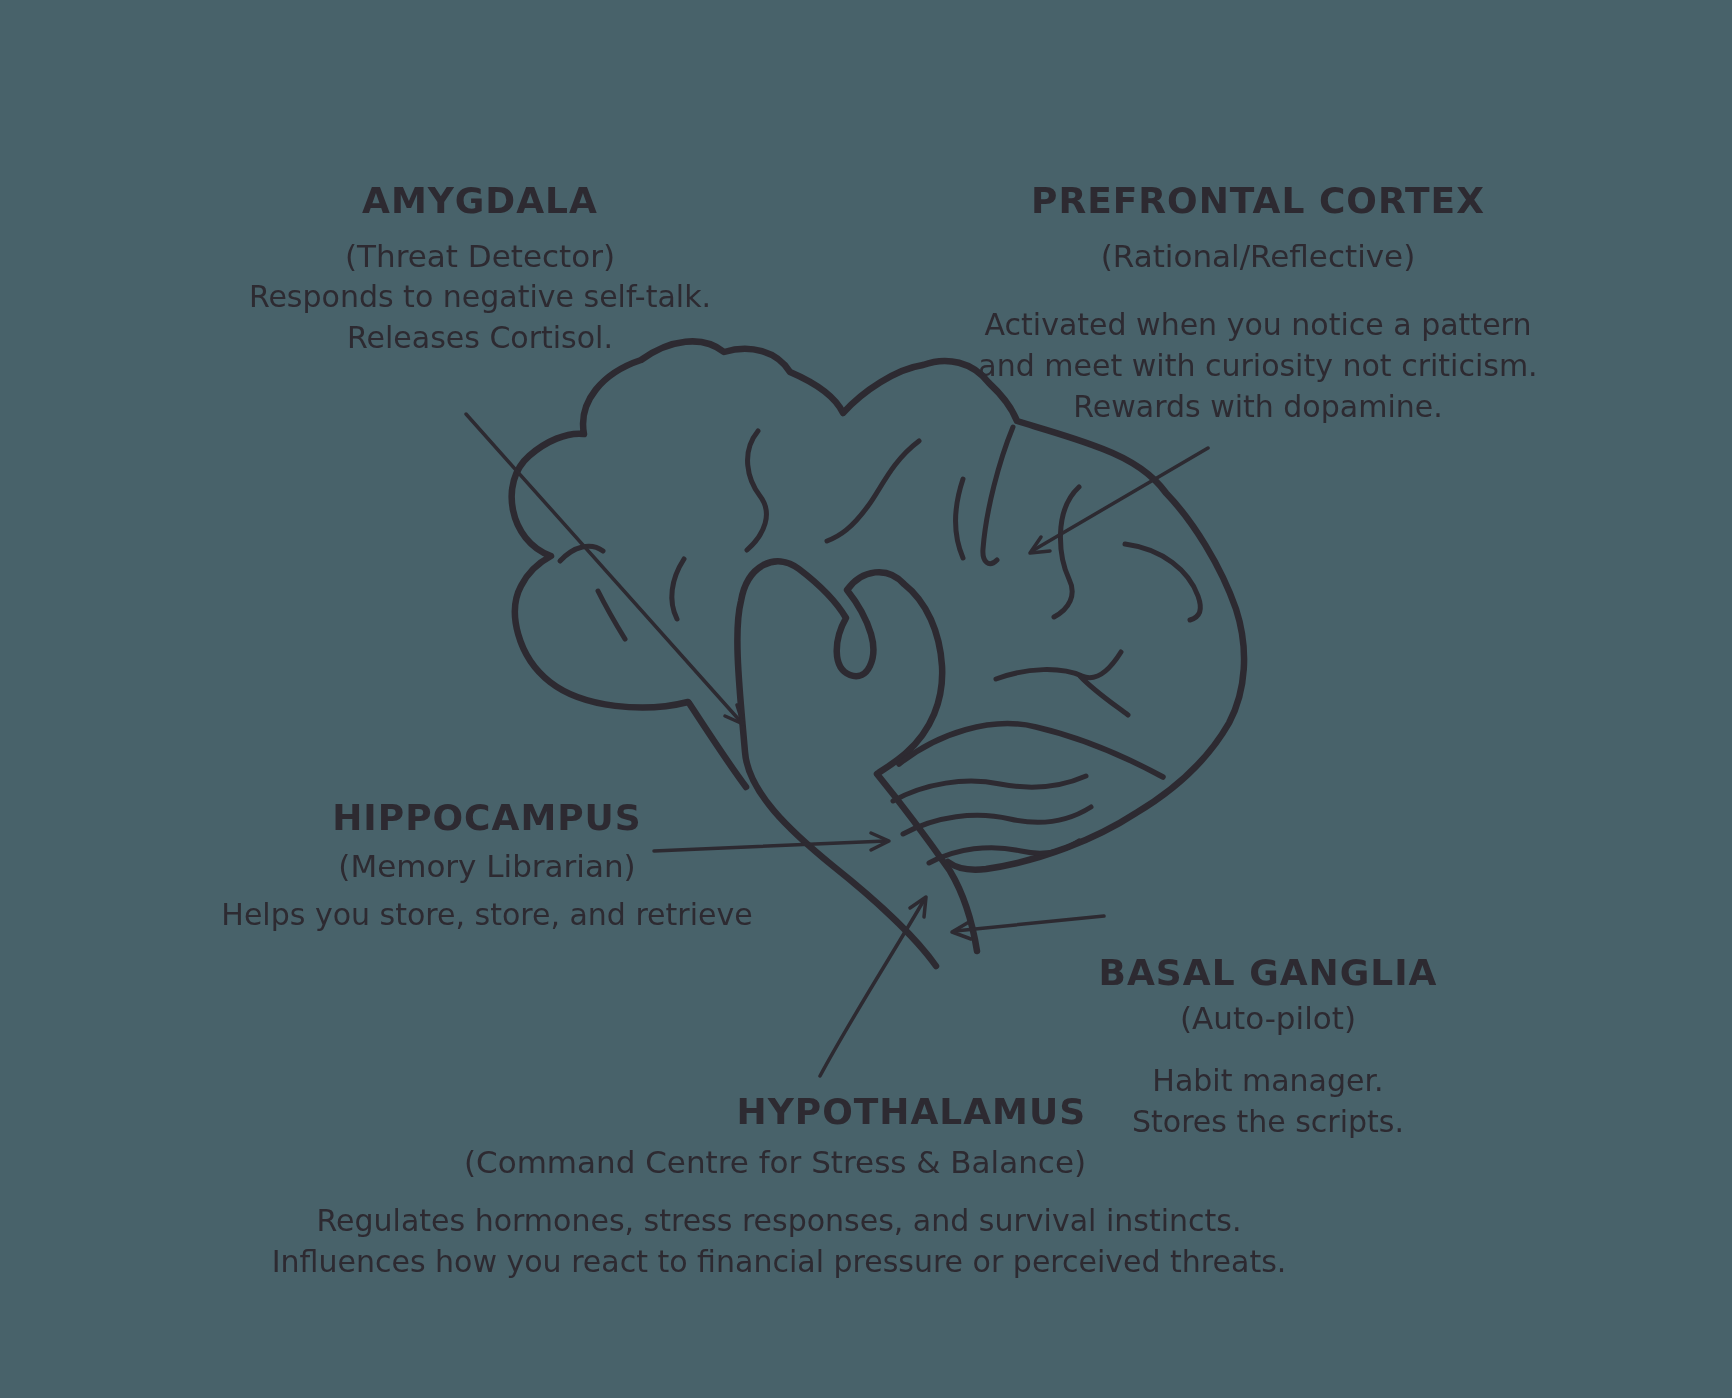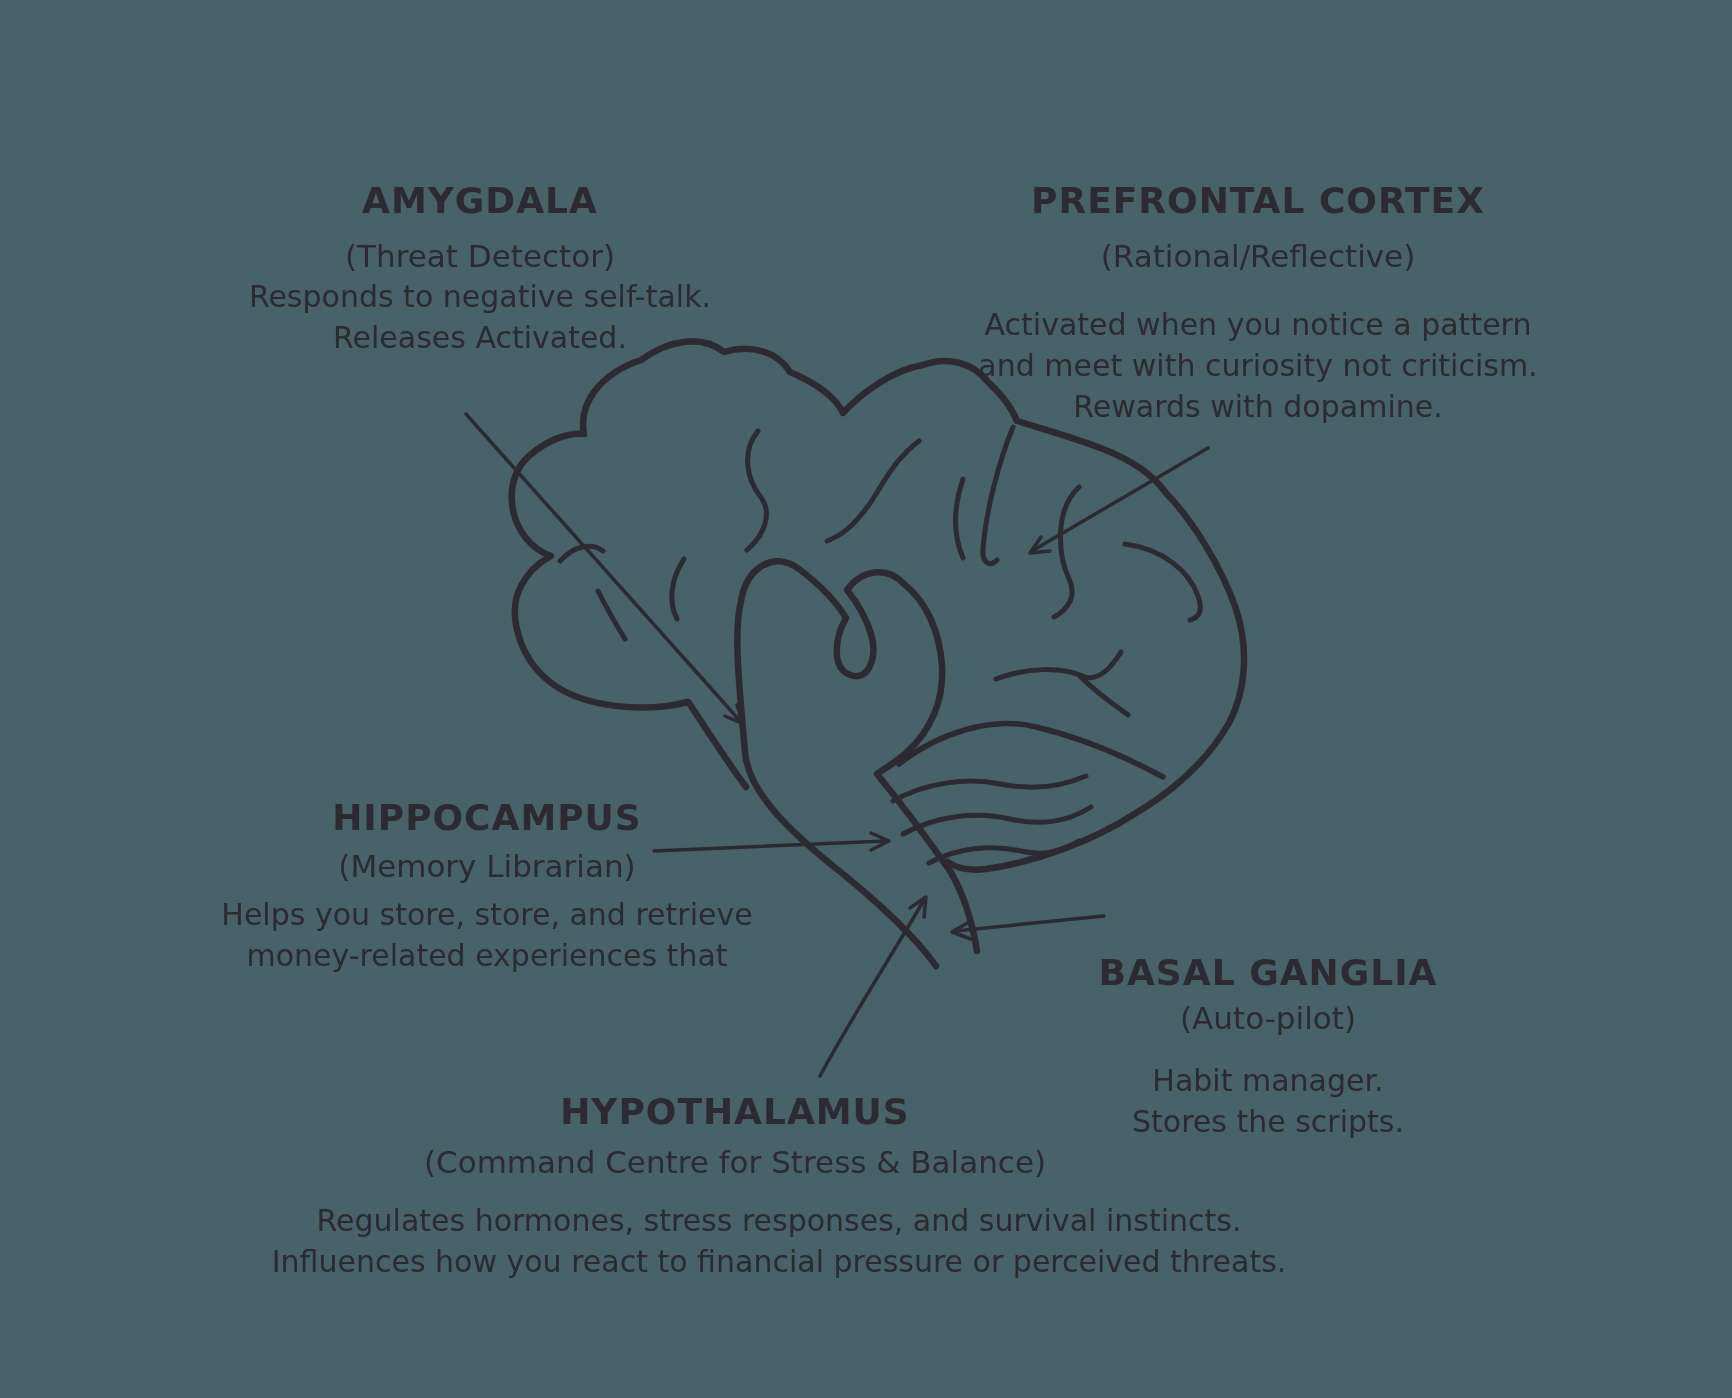--- a/index.html
+++ b/index.html
@@ -104,53 +104,52 @@
         <polyline class="stroke" stroke-width="3.5" points="910,908 926,897 924,917"></polyline>
       </g>
     </g>
   </svg>
 
   <div class="label" style="left:480px;top:180px;">
     <div class="t">AMYGDALA</div>
     <div class="s" style="margin-top:14px;">(Threat Detector)</div>
     <div class="b" style="">
       <div>Responds to negative self-talk.</div>
-      <div>Releases Activated.</div>
+      <div>Releases Cortisol.</div>
     </div>
   </div>
 
   <div class="label" style="left:1258px;top:180px;">
     <div class="t">PREFRONTAL CORTEX</div>
     <div class="s" style="margin-top:14px;">(Rational/Reflective)</div>
     <div class="b" style="margin-top:28px;">
       <div>Activated when you notice a pattern</div>
       <div>and meet with curiosity not criticism.</div>
       <div>Rewards with dopamine.</div>
     </div>
   </div>
 
   <div class="label" style="left:487px;top:797px;">
     <div class="t">HIPPOCAMPUS</div>
     <div class="s" style="margin-top:7px;">(Memory Librarian)</div>
     <div class="b" style="margin-top:8px;">
       <div>Helps you store, store, and retrieve</div>
-      <div>money-related experiences that</div>
     </div>
   </div>
 
   <div class="label" style="left:1268px;top:952px;">
     <div class="t">BASAL GANGLIA</div>
     <div class="s" style="margin-top:4px;">(Auto-pilot)</div>
     <div class="b" style="margin-top:22px;">
       <div>Habit manager.</div>
       <div>Stores the scripts.</div>
     </div>
   </div>
 
-  <div class="label" style="left:735px;top:1091px;">
+  <div class="label" style="left:775px;top:1091px;text-align:right;">
     <div class="t">HYPOTHALAMUS</div>
     <div class="s" style="margin-top:9px;">(Command Centre for Stress &amp; Balance)</div>
   </div>
 
   <div class="label b" style="left:779px;top:1200px;">
     <div>Regulates hormones, stress responses, and survival instincts.</div>
     <div>Influences how you react to financial pressure or perceived threats.</div>
   </div>
 
 </div>

